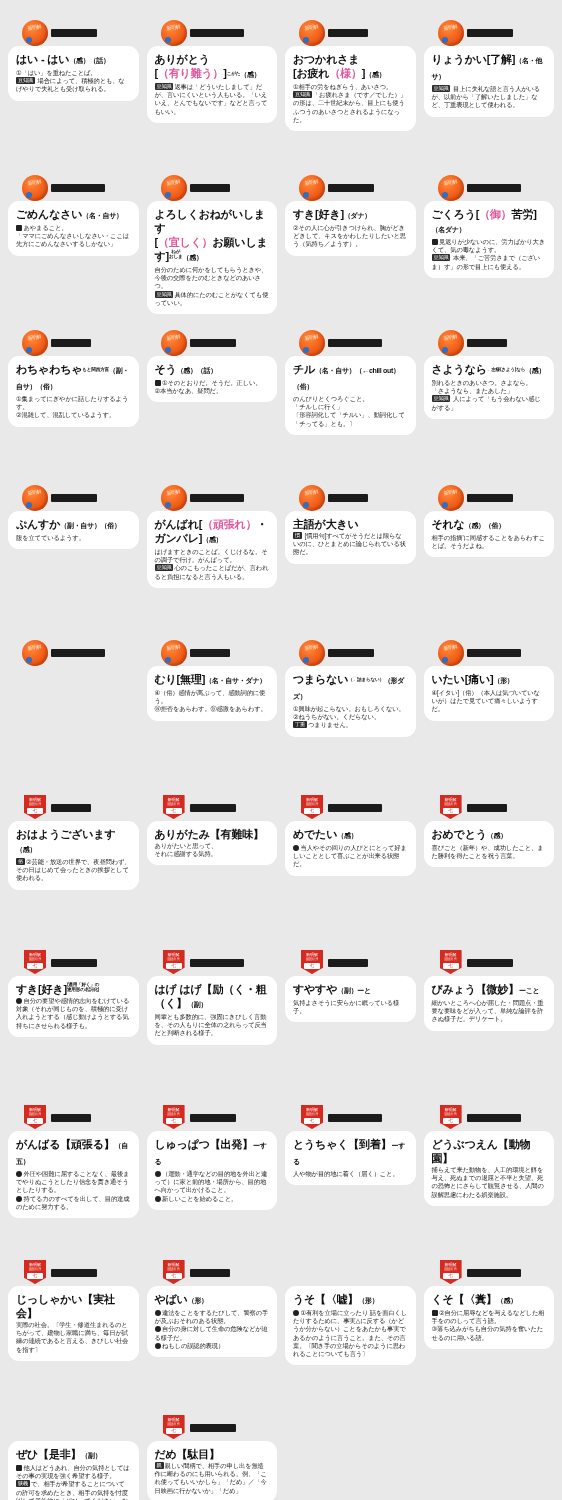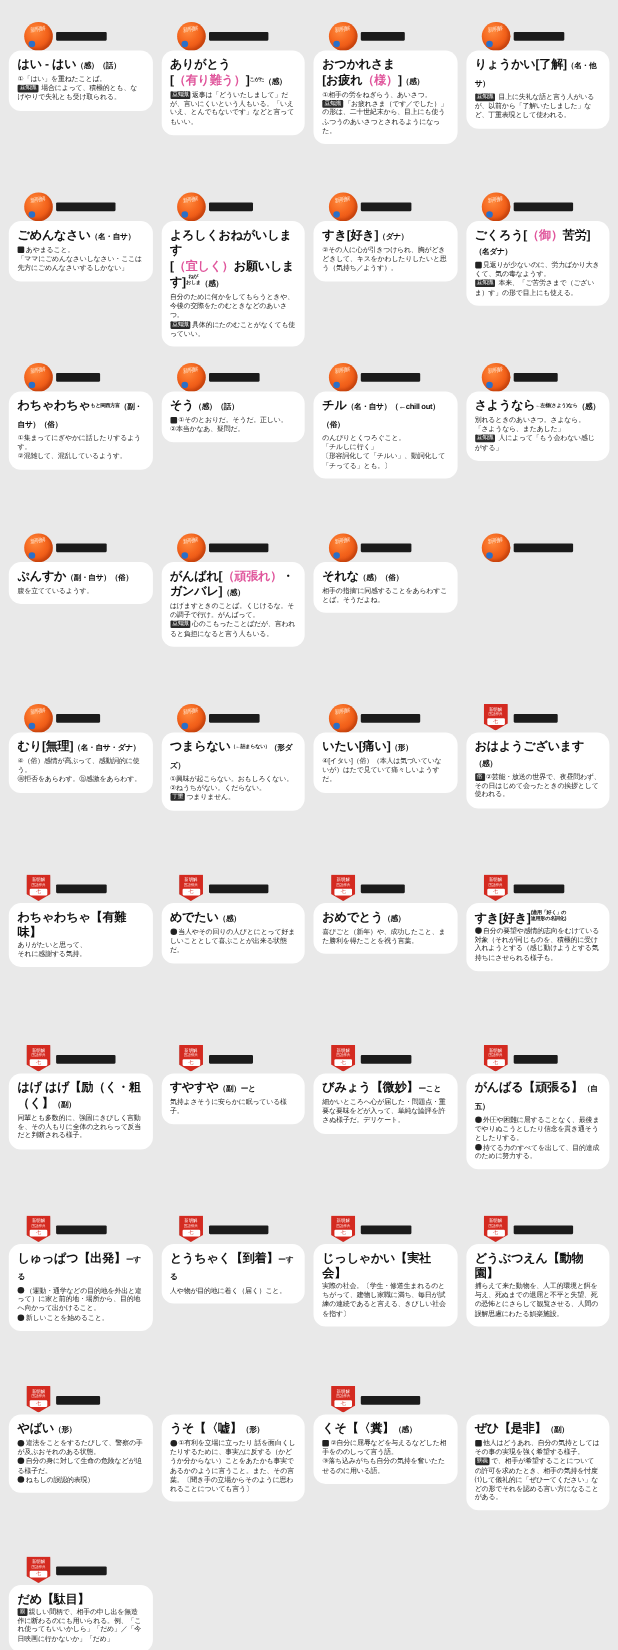--- a/index.html
+++ b/index.html
@@ -391,20 +391,34 @@
             <p>はげますときのことば。くじけるな。その調子で行け。がんばって。</p>
             <p><span class="tagbox">豆知識</span>心のこもったことばだが、言われると負担になると言う人もいる。</p>
           </div>
         </div>
       </div>
       <div class="cell">
         <div class="avatar-row">
           <div class="avatar emoji">
             <div class="glyph">新明解</div>
           </div>
+          <div class="avatar-name w3"></div>
+        </div>
+        <div class="bubble">
+          <div class="headword">主語が大きい</div>
+          <div class="body">
+            <p><span class="tagbox">慣</span> [慣用句]すべてがそうだとは限らないのに、ひとまとめに論じられている状態だ。</p>
+          </div>
+        </div>
+      </div>
+      <div class="cell">
+        <div class="avatar-row">
+          <div class="avatar emoji">
+            <div class="glyph">新明解</div>
+          </div>
           <div class="avatar-name"></div>
         </div>
         <div class="bubble">
           <div class="headword">それな<span class="pos">（感）（俗）</span></div>
           <div class="body">
             <p>相手の指摘'に同感することをあらわすことば。そうだよね。</p>
           </div>
         </div>
       </div>
       <div class="cell">
@@ -483,21 +497,21 @@
           <div class="avatar badge">
             <div class="shield">
               <div class="t1">新明解</div>
               <div class="t2">国語辞典</div>
               <div class="t3">七</div>
             </div>
           </div>
           <div class="avatar-name"></div>
         </div>
         <div class="bubble">
-          <div class="headword">わちゃわちゃ【有難味】</div>
+          <div class="headword">ありがたみ【有難味】</div>
           <div class="body">
             <p>ありがたいと思って、</p>
             <p>それに感謝する気持。</p>
           </div>
         </div>
       </div>
       <div class="cell">
         <div class="avatar-row">
           <div class="avatar badge">
             <div class="shield">
@@ -663,44 +677,44 @@
       </div>
       <div class="cell">
         <div class="avatar-row">
           <div class="avatar badge">
             <div class="shield">
               <div class="t1">新明解</div>
               <div class="t2">国語辞典</div>
               <div class="t3">七</div>
             </div>
           </div>
+          <div class="avatar-name w2"></div>
+        </div>
+        <div class="bubble">
+          <div class="headword">どうぶつえん【動物園】</div>
+          <div class="body">
+            <p>捕らえて来た動物を、人工的環境と餌を与え、死ぬまでの退屈と不平と失望、死の恐怖とにさらして観覧させる、人間の誤解思慮にわたる娯楽施設。</p>
+          </div>
+        </div>
+      </div>
+      <div class="cell">
+        <div class="avatar-row">
+          <div class="avatar badge">
+            <div class="shield">
+              <div class="t1">新明解</div>
+              <div class="t2">国語辞典</div>
+              <div class="t3">七</div>
+            </div>
+          </div>
           <div class="avatar-name"></div>
         </div>
         <div class="bubble">
           <div class="headword">じっしゃかい【実社会】</div>
           <div class="body">
             <p>実際の社会。〔学生・修道生まれるのとちがって、建物し家職に満ち、毎日が試練の連続であると言える、きびしい社会を指す〕</p>
-          </div>
-        </div>
-      </div>
-      <div class="cell">
-        <div class="avatar-row">
-          <div class="avatar badge">
-            <div class="shield">
-              <div class="t1">新明解</div>
-              <div class="t2">国語辞典</div>
-              <div class="t3">七</div>
-            </div>
-          </div>
-          <div class="avatar-name w2"></div>
-        </div>
-        <div class="bubble">
-          <div class="headword">どうぶつえん【動物園】</div>
-          <div class="body">
-            <p>捕らえて来た動物を、人工的環境と餌を与え、死ぬまでの退屈と不平と失望、死の恐怖とにさらして観覧させる、人間の誤解思慮にわたる娯楽施設。</p>
           </div>
         </div>
       </div>
       <div class="cell">
         <div class="avatar-row">
           <div class="avatar badge">
             <div class="shield">
               <div class="t1">新明解</div>
               <div class="t2">国語辞典</div>
               <div class="t3">七</div>

